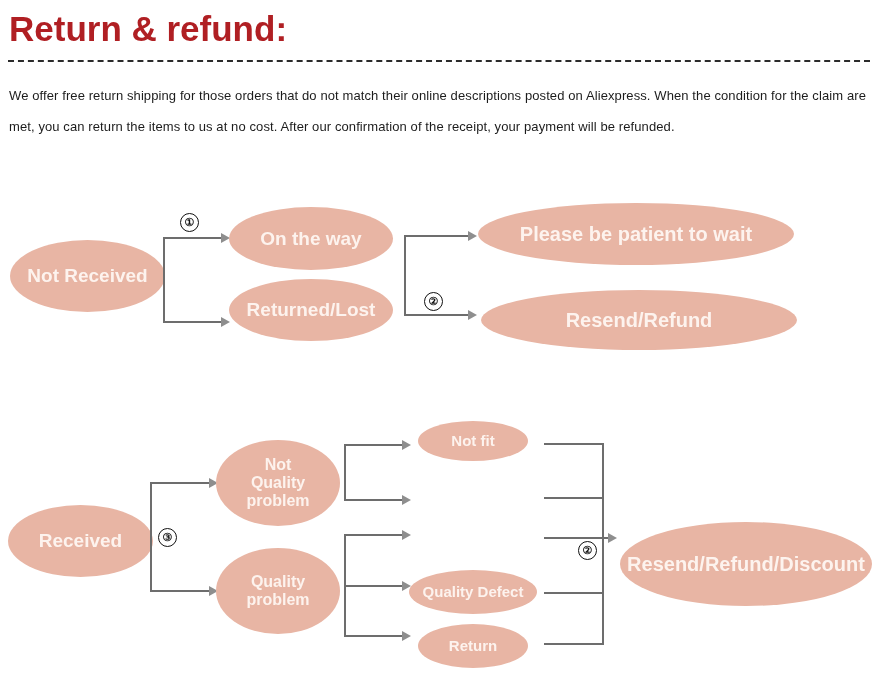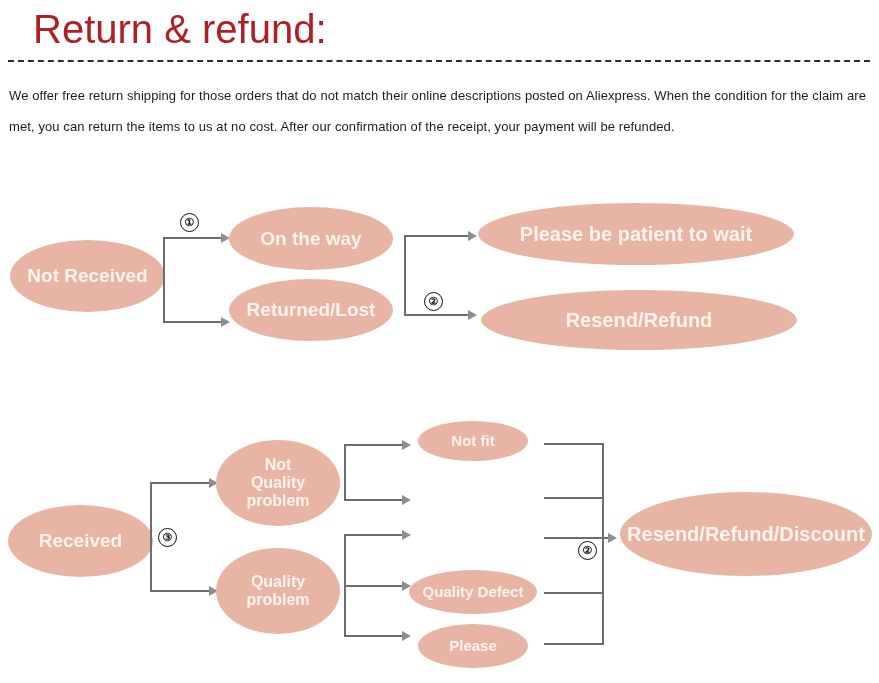--- a/index.html
+++ b/index.html
@@ -16,27 +16,26 @@
     height: 683px;
     background: #ffffff;
     overflow: hidden;
   }
 
   
   #title {
     position: absolute;
     left: 9px;
     top: 8px;
-    font-size: 40px;
-    font-weight: 400;
+    font-size: 35px;
+    font-weight: 700;
     color: #b01f23;
     letter-spacing: 0px;
     line-height: 42px;
     white-space: nowrap;
-    margin-left: 24px;
   }
   #rule {
     position: absolute;
     left: 8px;
     top: 60px;
     width: 862px;
     height: 0;
     border-top: 2px dashed #2b2b2b;
   }
   #paragraph {
@@ -170,27 +169,27 @@
   <div class="vline" style="left:344px; top:534px; height:101px;"></div>
   <div class="hline" style="left:344px; top:534px; width:60px;"></div>
   <div class="hline" style="left:344px; top:585px; width:60px;"></div>
   <div class="hline" style="left:344px; top:635px; width:60px;"></div>
   <div class="arrow" style="left:402px; top:530px;"></div>
   <div class="arrow" style="left:402px; top:581px;"></div>
   <div class="arrow" style="left:402px; top:631px;"></div>
 
   <div class="ellipse ell-xs" style="left:418px; top:421px; width:110px; height:40px;">Not fit</div>
   <div class="ellipse ell-xs" style="left:409px; top:570px; width:128px; height:44px;">Quality Defect</div>
-  <div class="ellipse ell-xs" style="left:418px; top:624px; width:110px; height:44px;">Please</div>
+  <div class="ellipse ell-xs" style="left:418px; top:624px; width:110px; height:44px;">Return</div>
 
   <div class="vline" style="left:602px; top:443px; height:200px;"></div>
   <div class="hline" style="left:544px; top:443px; width:60px;"></div>
   <div class="hline" style="left:544px; top:497px; width:60px;"></div>
   <div class="hline" style="left:544px; top:537px; width:60px;"></div>
   <div class="hline" style="left:544px; top:592px; width:60px;"></div>
   <div class="hline" style="left:544px; top:643px; width:60px;"></div>
   <div class="hline" style="left:602px; top:537px; width:8px;"></div>
   <div class="arrow" style="left:608px; top:533px;"></div>
   <div class="step" style="left:578px; top:541px;">②</div>
 
-  <div class="ellipse ell-lg" style="left:620px; top:492px; width:252px; height:84px;">Resend/Refund/Discount</div>
+  <div class="ellipse ell-lg" style="left:620px; top:522px; width:252px; height:84px;">Resend/Refund/Discount</div>
 
 </div>
 
 </body></html>

